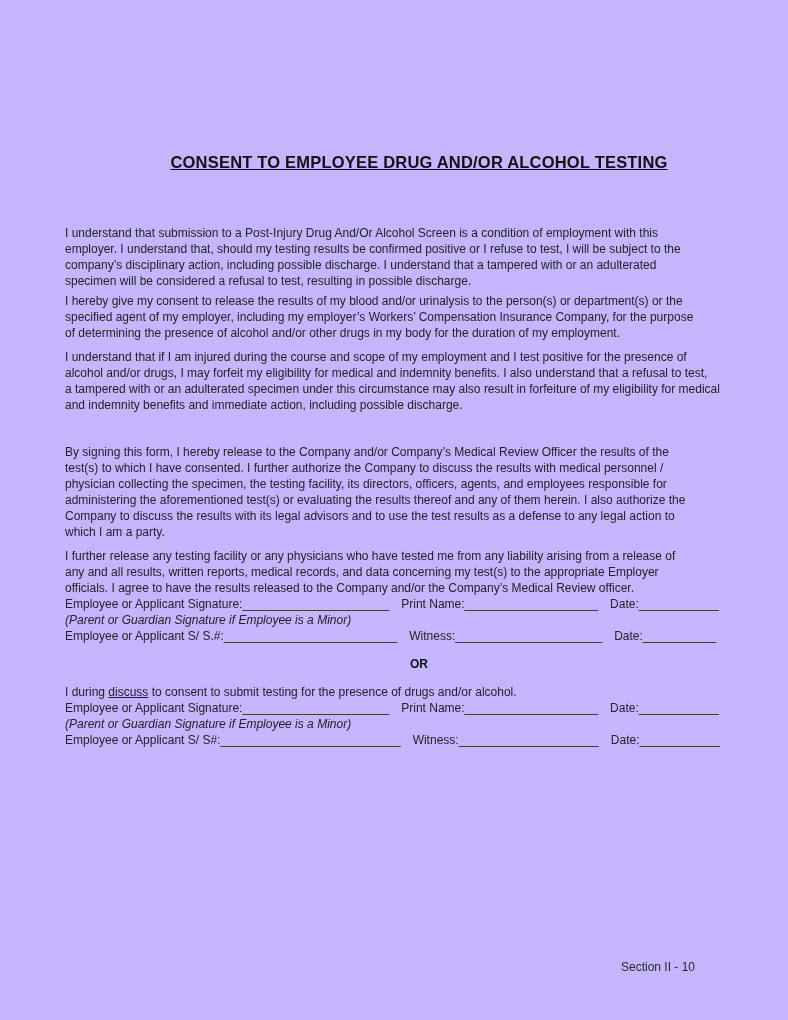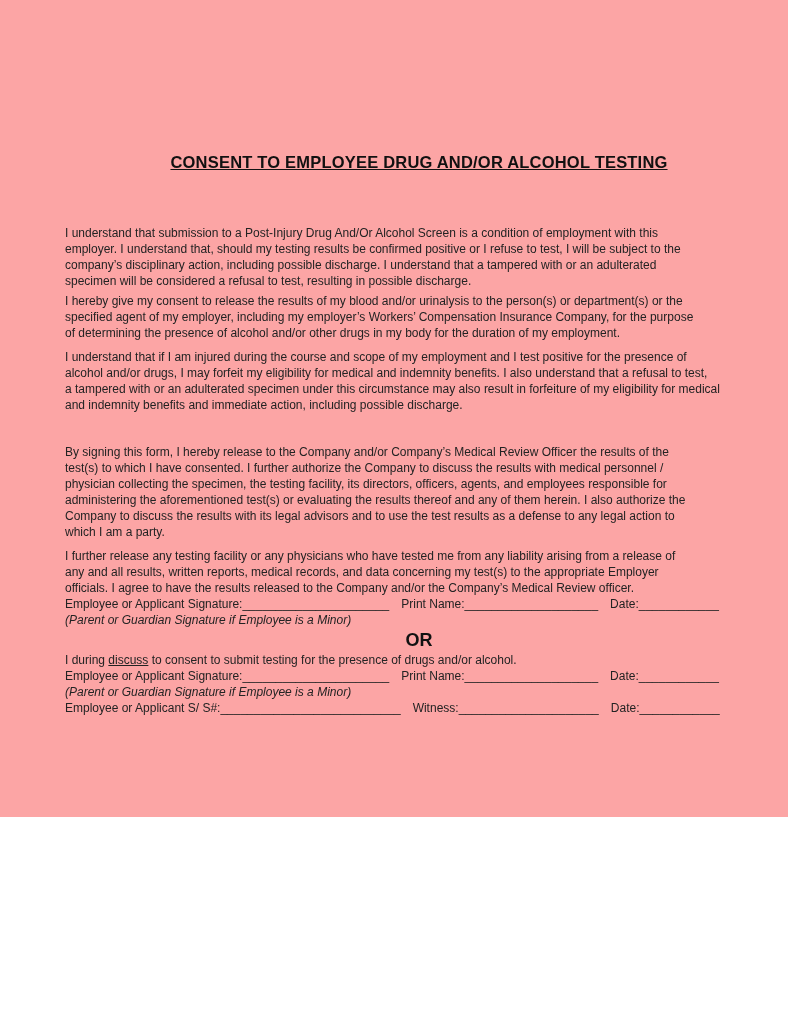--- a/index.html
+++ b/index.html
@@ -1,20 +1,20 @@
 <!DOCTYPE html>
 <html><head>
 <meta charset="utf-8">
 <style>
   html, body { margin: 0; padding: 0; background: #ffffff; }
   .page {
     position: relative;
     width: 788px;
-    height: 817px;
-    background: #fca5a5;
+    height: 1020px;
+    background: #c4b5fd;
     overflow: hidden;
     font-family: "Liberation Sans", "DejaVu Sans", sans-serif;
     font-size: 12px;
     line-height: 16px;
     color: #232323;
   }
   .content { padding: 151px 15px 0 65px; }
   .doc-title {
     margin: 0;
     font-size: 16.5px;
@@ -29,21 +29,21 @@
   .mt34 { margin-top: 52px; }
   .mt31 { margin-top: 31px; }
   .mt28 { margin-top: 28px; }
   .mt27 { margin-top: 27px; }
   .mt26 { margin-top: 26px; }
   .mt37 { margin-top: 37px; }
   .mt10 { margin-top: 4px; }
   .mt8  { margin-top: 8px; }
   .sigrow { display: flex; gap: 12px; white-space: pre; margin: 0; }
   .minor-note { font-style: italic; margin: 0; }
-  .or-divider { margin: 4px; font-weight: bold; font-size: 18px; text-align: center; color: #111111; }
+  .or-divider { margin: 12px; font-weight: bold; font-size: 12px; text-align: center; color: #111111; }
   .refusal { margin: 0; }
   .refuse-word { text-decoration: underline; }
   .footer {
     position: absolute;
     top: 959px;
     right: 93px;
     font-size: 12px;
     line-height: 16px;
     color: #2a2a2a;
   }
@@ -81,20 +81,25 @@
 any and all results, written reports, medical records, and data concerning my test(s) to the appropriate Employer
 officials. I agree to have the results released to the Company and/or the Company’s Medical Review officer.</p>
 
     <div class="sigrow mt27">
       <span>Employee or Applicant Signature:______________________</span>
       <span>Print Name:____________________</span>
       <span>Date:____________</span>
     </div>
     <p class="minor-note">(Parent or Guardian Signature if Employee is a Minor)</p>
 
+    <div class="sigrow mt28">
+      <span>Employee or Applicant S/ S.#:__________________________</span>
+      <span>Witness:______________________</span>
+      <span>Date:___________</span>
+    </div>
 
     <p class="or-divider mt26">OR</p>
 
     <p class="refusal mt27"><span>I during </span><span class="refuse-word">discuss</span><span> to consent to submit testing for the presence of drugs and/or alcohol.</span></p>
 
     <div class="sigrow mt37">
       <span>Employee or Applicant Signature:______________________</span>
       <span>Print Name:____________________</span>
       <span>Date:____________</span>
     </div>

